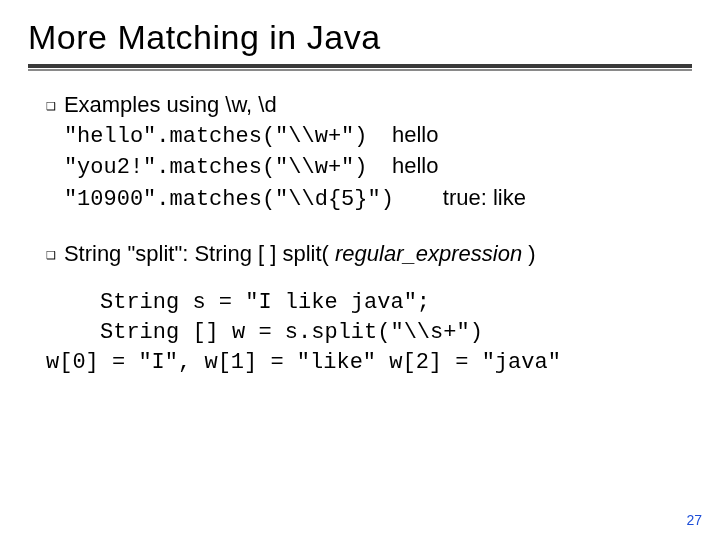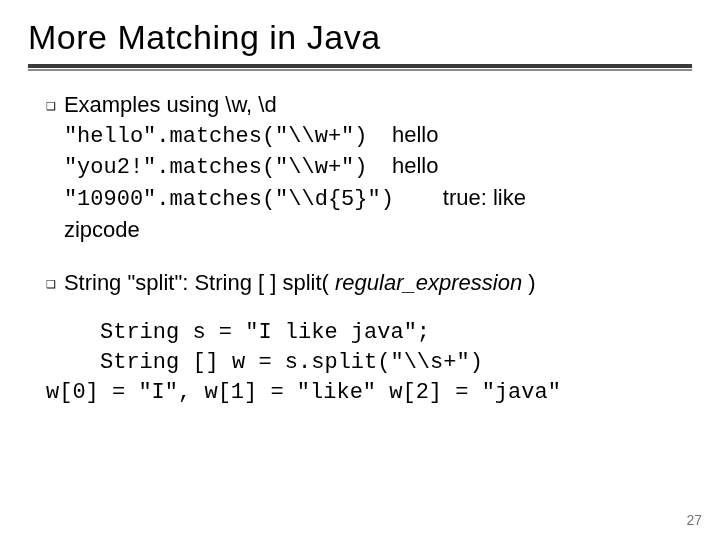--- a/index.html
+++ b/index.html
@@ -80,21 +80,21 @@
     margin-bottom: 20px;
   }
   .blk3 .codeblock {
     margin-left: 54px;
   }
   .pagenum {
     position: absolute;
     right: 18px;
     bottom: 12px;
     font-size: 14px;
-    color: #737373;
+    color: #1d4ed8;
   }
 </style>
 </head>
 <body>
 
 <div class="slide">
 
   <div class="title-wrap">
     <div class="title">More Matching in Java</div>
     <div class="title-underline"></div>
@@ -109,21 +109,20 @@
           <div>Examples using \w, \d</div>
           <div class="indent">
             <span class="mono">"hello".matches("\\w+")</span>&nbsp;&nbsp;&nbsp;&nbsp;<span>hello</span>
           </div>
           <div class="indent">
             <span class="mono">"you2!".matches("\\w+")</span>&nbsp;&nbsp;&nbsp;&nbsp;<span>hello</span>
           </div>
           <div class="indent">
             <span class="mono">"10900".matches("\\d{5}")</span>&nbsp;&nbsp;&nbsp;&nbsp;&nbsp;&nbsp;&nbsp;&nbsp;<span>true: like</span>
           </div>
-          <div class="indent">zipcode</div>
         </div>
       </div>
     </div>
 
     <div class="blk2">
       <div class="bullet-row">
         <span class="sq">❑</span>
         <div>
           <span>String "split":   String [ ] split( </span><span class="ital">regular_expression</span><span> )</span>
         </div>

